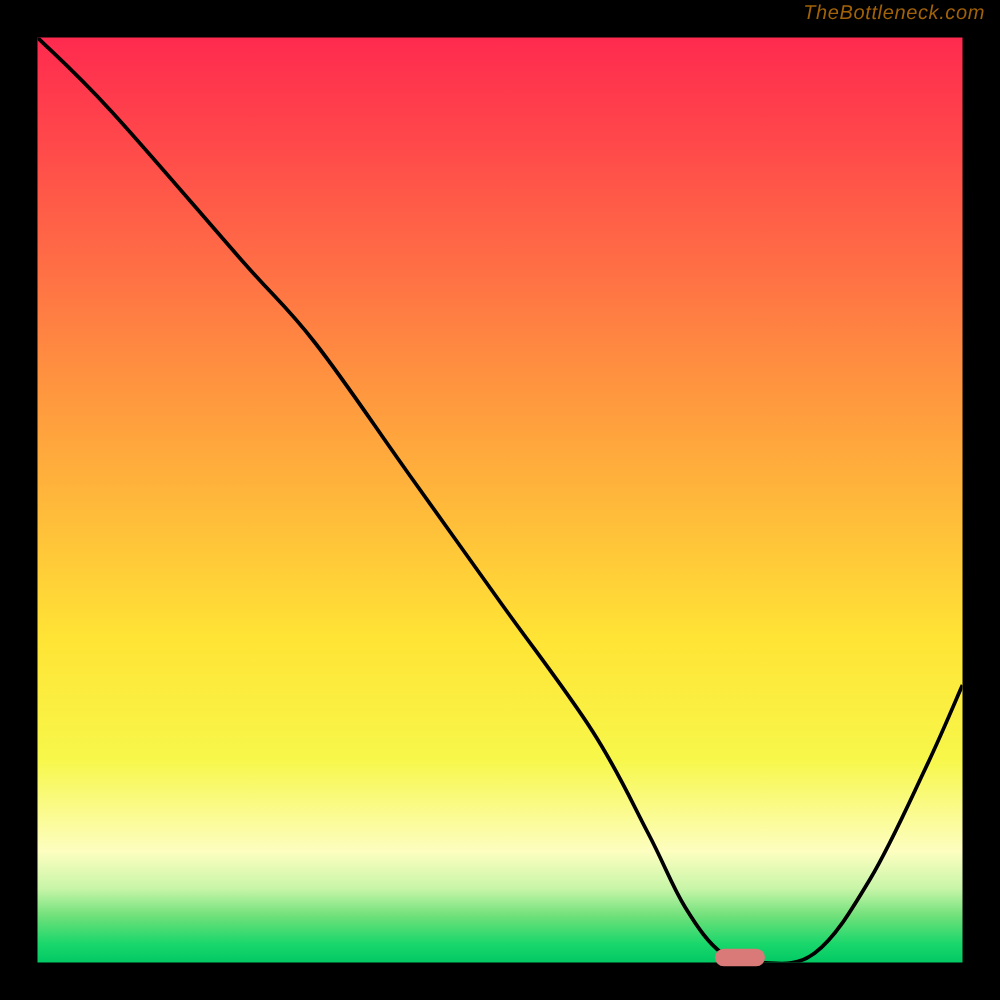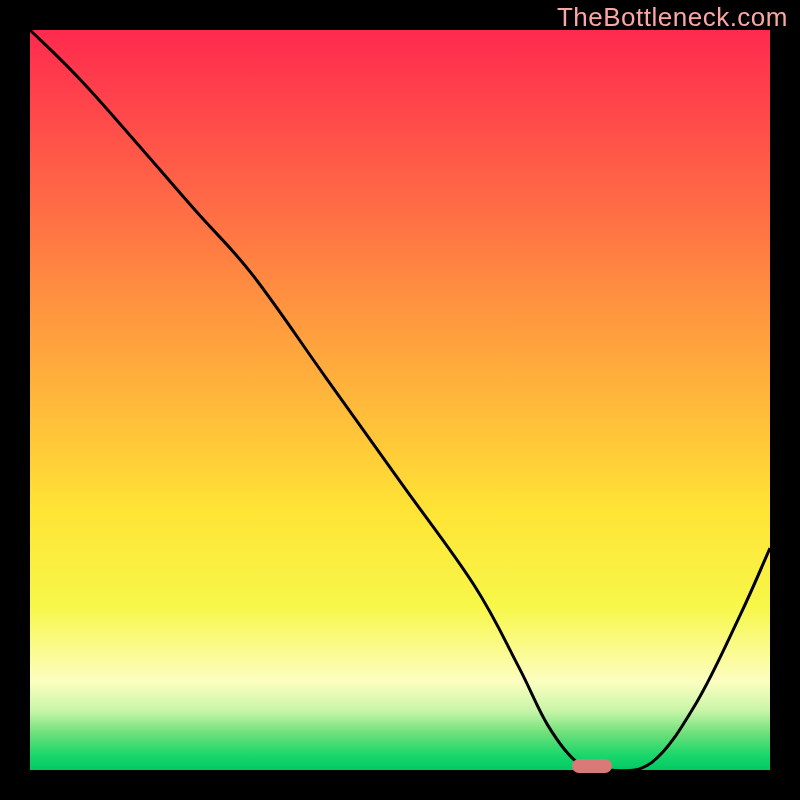--- a/index.html
+++ b/index.html
@@ -2,25 +2,26 @@
 <html><head>
 <meta charset="utf-8">
 <style>
   * { margin: 0; padding: 0; box-sizing: border-box; }
   html, body { width: 800px; height: 800px; background: #000; font-family: Arial, sans-serif; }
   .wrap { position: relative; width: 800px; height: 800px; }
   .watermark {
     position: absolute;
     top: 2px;
     right: 12px;
-    color: #fca5a5;
-    font-size: 26px;
+    color: #a16207;
+    font-size: 16px;
     font-weight: 500;
     letter-spacing: 0.5px;
     z-index: 5;
+    font-style: italic;
   }
   .plot {
     position: absolute;
     left: 30px;
     top: 30px;
     width: 740px;
     height: 740px;
     background: linear-gradient(to bottom,
       #ff2a4f 0%,
       #ff4a4a 12%,

